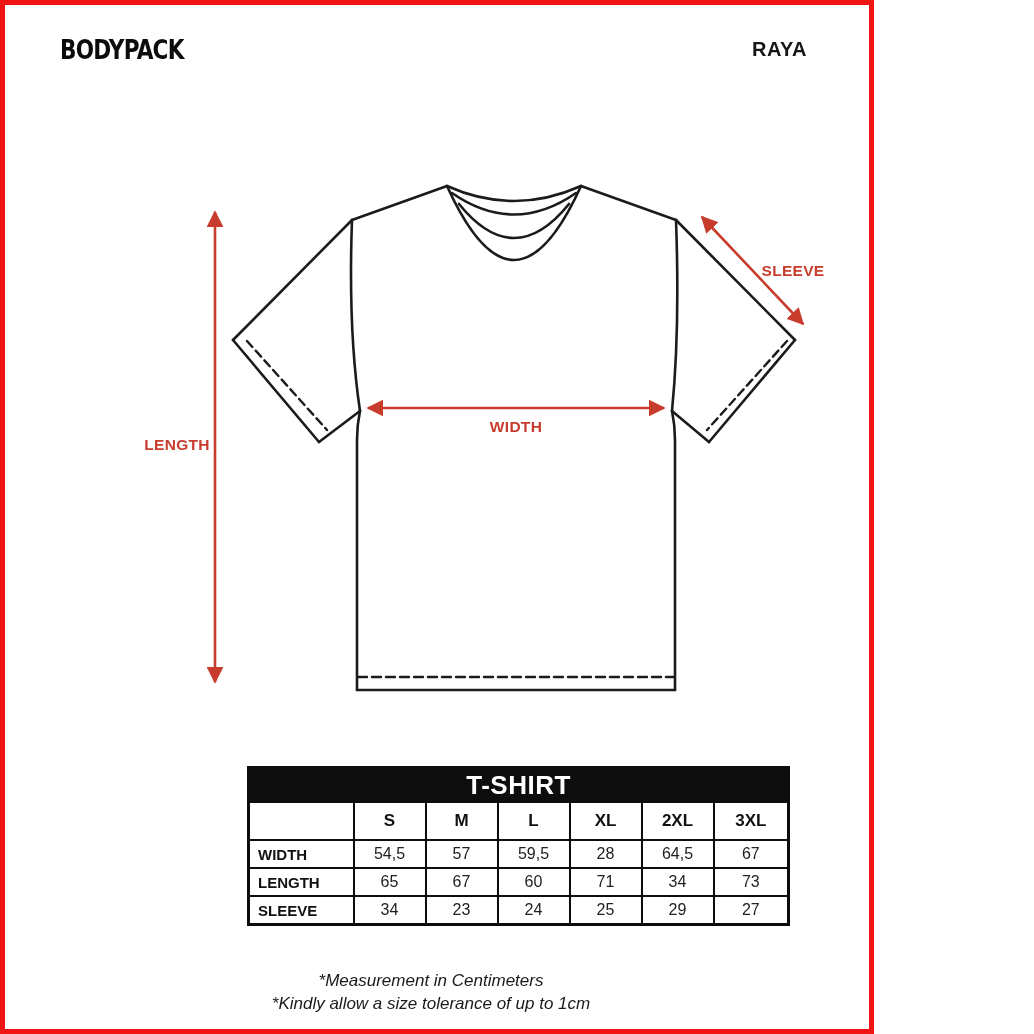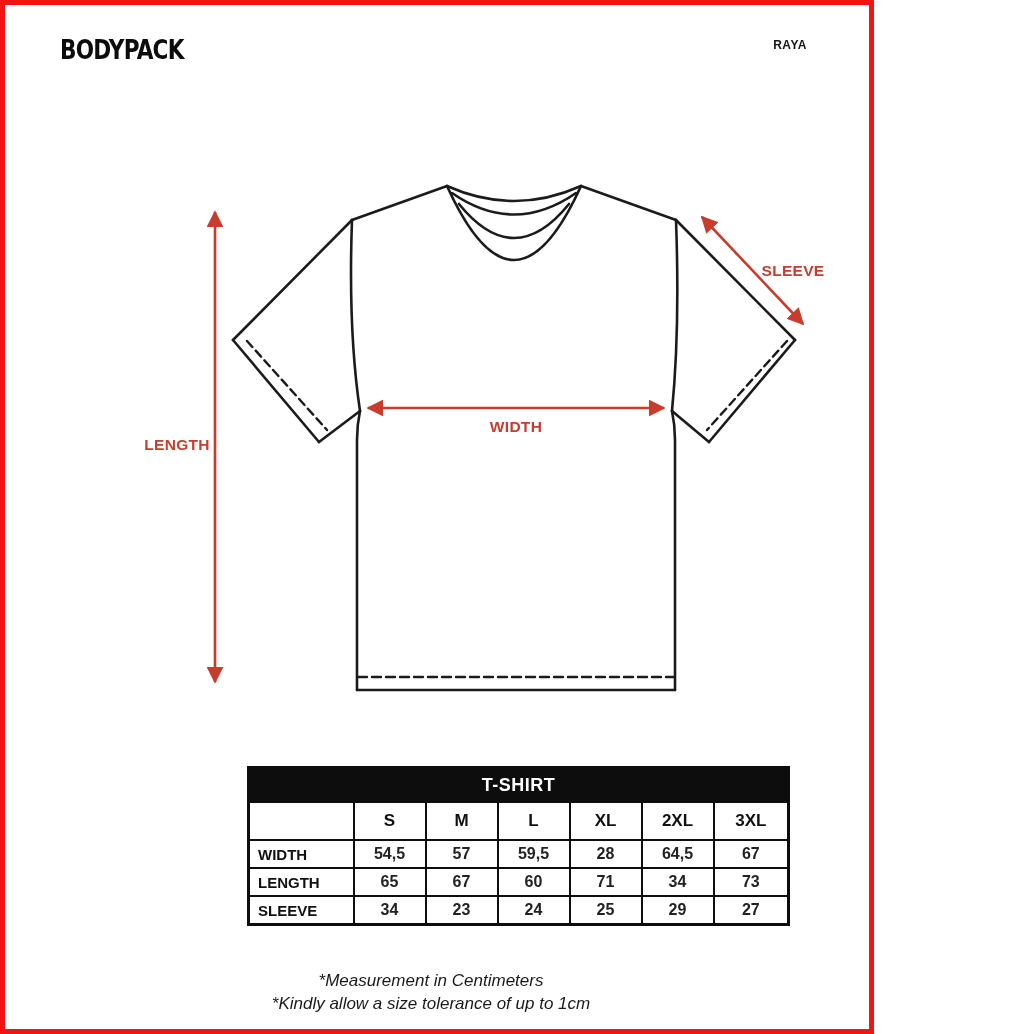--- a/index.html
+++ b/index.html
@@ -14,45 +14,45 @@
   }
   .brand {
     position:absolute; left:60px; top:34px;
     font-family:"DejaVu Sans", sans-serif; font-weight:bold;
     font-size:27px; letter-spacing:-1px;
     transform:scaleX(0.80); transform-origin:0 50%;
     white-space:nowrap; color:#0c0c0c;
   }
   .collection {
     position:absolute; top:38px; right:67px;
-    font-weight:bold; font-size:12px; letter-spacing:0.5px; color:#161616;
+    font-weight:bold; font-size:20px; letter-spacing:0.5px; color:#161616;
   }
   .diagram-svg { position:absolute; left:0; top:0; }
 
   table.size-table {
     position:absolute; left:247px; top:766px; width:540px;
     border-collapse:collapse; table-layout:fixed;
     border:3px solid #0d0d0d;
   }
   .size-table th, .size-table td {
     border:2px solid #0d0d0d; padding:0; overflow:hidden; white-space:nowrap;
   }
   .size-table .title-cell {
     background:#0d0d0d; color:#ffffff; height:32px;
-    font-size:18px; font-weight:bold; letter-spacing:0.5px; text-align:center;margin-left:36px;
+    font-size:26px; font-weight:bold; letter-spacing:0.5px; text-align:center;margin-left:36px;
   }
   .size-table .size-cell {
     height:36px; font-size:17px; font-weight:bold; text-align:center; background:#fff;
   }
   .size-table .label-cell {
     height:26px; font-size:15px; font-weight:bold; text-align:left;
     padding-left:8px; background:#fff;
   }
   .size-table .value-cell {
-    height:26px; font-size:16px; font-weight:bold; text-align:center;
+    height:26px; font-size:16px; font-weight:normal; text-align:center;
     background:#fff; color:#222;
   }
   .notes {
     position:absolute; left:0; right:12px; top:969px; text-align:center;
     font-style:italic; font-size:17px; line-height:23px; color:#1a1a1a;
   }
 </style>
 </head>
 <body>
 

